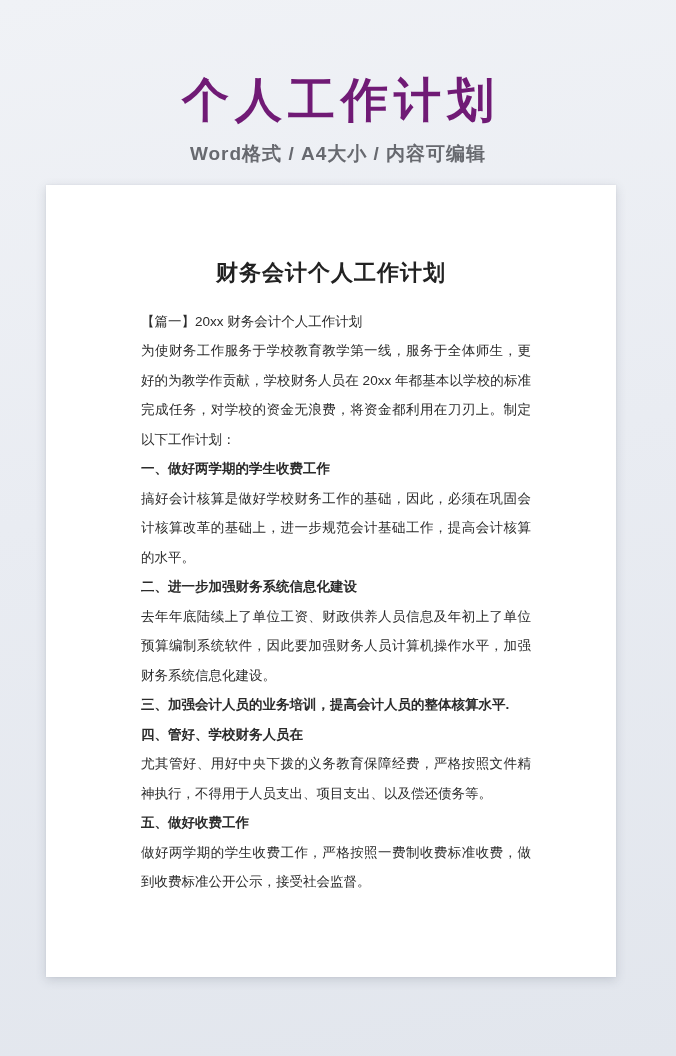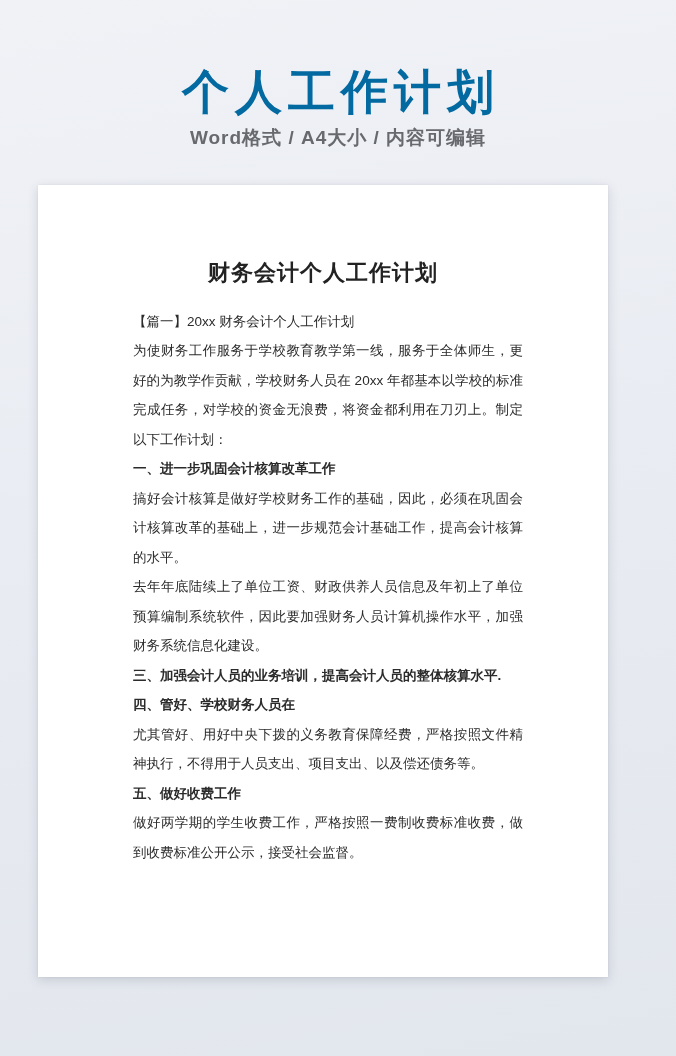--- a/index.html
+++ b/index.html
@@ -12,39 +12,39 @@
   }
   body {
     background: linear-gradient(170deg, #f0f2f6 0%, #e9ecf2 45%, #e2e6ed 100%);
     position: relative;
   }
   .promo-header {
     padding-top: 56px;
     text-align: center;
   }
   .promo-title {
-    margin: 8px;
+    margin: 16px;
     font-size: 47px;
     line-height: 1.2;
     font-weight: 800;
-    color: #0369a1;
+    color: #701a75;
     letter-spacing: 6px;
     text-indent: 6px;
   }
   .promo-subtitle {
     margin: 6px 0 0 0;
     font-size: 19px;
     line-height: 1.1;
     font-weight: 700;
     color: #67696f;
     letter-spacing: 1px;
   }
   .doc-page {
     position: absolute;
-    left: 38px;
+    left: 46px;
     top: 185px;
     width: 570px;
     height: 792px;
     background: #ffffff;
     box-shadow: 0 3px 10px rgba(60, 70, 90, 0.18), 0 0 2px rgba(60, 70, 90, 0.08);
     box-sizing: border-box;
   }
   .doc-title {
     margin: 0;
     padding-top: 74px;
@@ -77,22 +77,23 @@
 <div class="promo-header">
   <h1 class="promo-title">个人工作计划</h1>
   <h2 class="promo-subtitle">Word格式 / A4大小 / 内容可编辑</h2>
 </div>
 
 <div class="doc-page">
   <h3 class="doc-title">财务会计个人工作计划</h3>
   <div class="doc-body">
     <p>【篇一】20xx 财务会计个人工作计划</p>
     <p>为使财务工作服务于学校教育教学第一线，服务于全体师生，更好的为教学作贡献，学校财务人员在 20xx 年都基本以学校的标准完成任务，对学校的资金无浪费，将资金都利用在刀刃上。制定以下工作计划：</p>
-    <p class="heading">一、进一步巩固会计核算改革工作</p>
+    <p class="heading">一、做好两学期的学生收费工作</p>
     <p>搞好会计核算是做好学校财务工作的基础，因此，必须在巩固会计核算改革的基础上，进一步规范会计基础工作，提高会计核算的水平。</p>
+    <p class="heading">二、进一步加强财务系统信息化建设</p>
     <p>去年年底陆续上了单位工资、财政供养人员信息及年初上了单位预算编制系统软件，因此要加强财务人员计算机操作水平，加强财务系统信息化建设。</p>
     <p class="heading">三、加强会计人员的业务培训，提高会计人员的整体核算水平.</p>
     <p class="heading">四、管好、学校财务人员在</p>
     <p>尤其管好、用好中央下拨的义务教育保障经费，严格按照文件精神执行，不得用于人员支出、项目支出、以及偿还债务等。</p>
     <p class="heading">五、做好收费工作</p>
     <p>做好两学期的学生收费工作，严格按照一费制收费标准收费，做到收费标准公开公示，接受社会监督。</p>
   </div>
 </div>
 
 </body></html>

